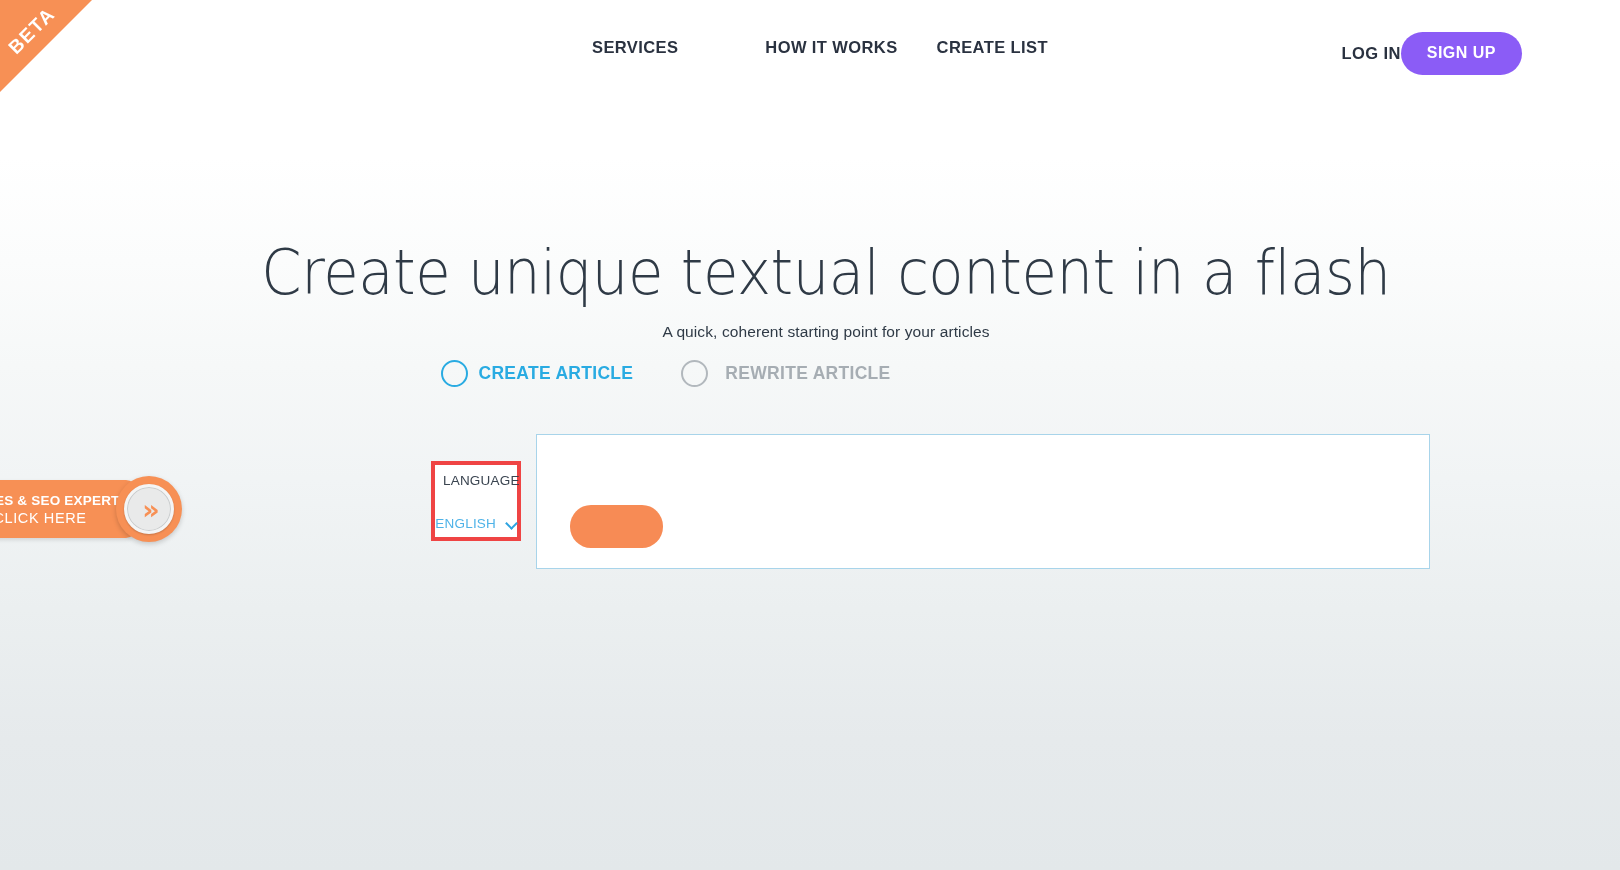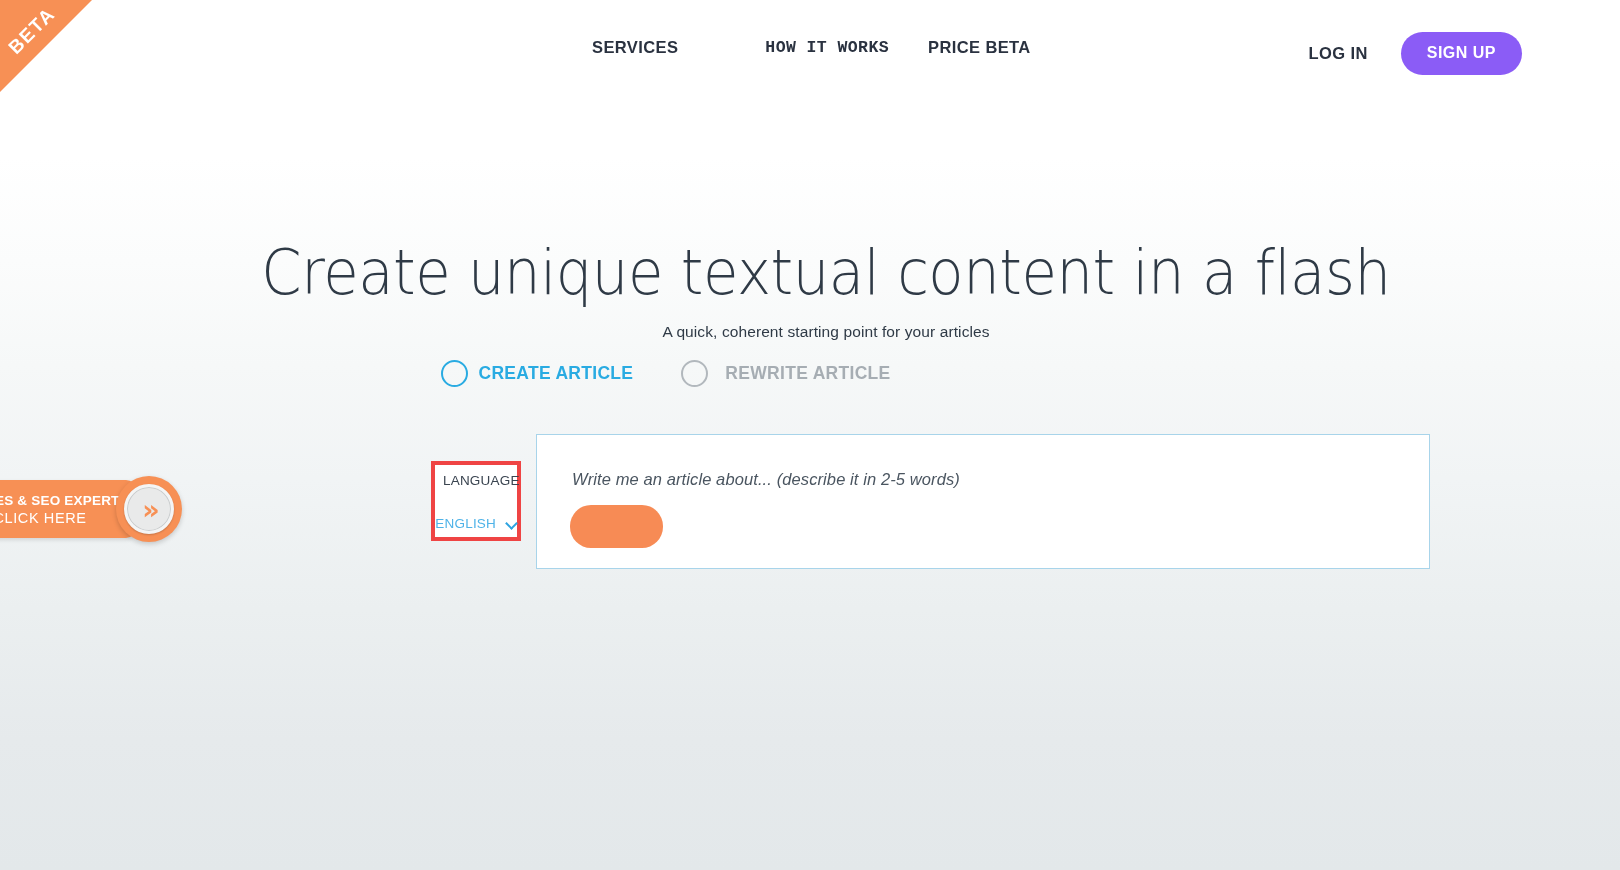--- a/index.html
+++ b/index.html
@@ -80,29 +80,28 @@
   .nav-link {
     color: #2a3240;
     font-size: 16.5px;
     font-weight: bold;
     letter-spacing: 0.4px;
     text-decoration: none;
     white-space: nowrap;
     cursor: pointer;
   }
   .nav-gap-1 { margin-right: 87px; }
-  .nav-gap-2 { margin-right: 39px; font-family: Liberation Mono, monospace; }
+  .nav-gap-2 { margin-right: 39px; }
 
   .nav-right {
     position: absolute;
     right: 98px;
     top: 32px;
     display: flex;
     align-items: center;
-    gap: 33px;
   }
   .login-link {
     color: #2a3240;
     font-size: 16.5px;
     font-weight: bold;
     letter-spacing: 0.4px;
     text-decoration: none;
     cursor: pointer;
     white-space: nowrap;
   }
@@ -348,21 +347,21 @@
 
 <div class="beta-ribbon">
   <div class="tri"></div>
   <div class="beta-text">BETA</div>
 </div>
 
 <nav class="topnav">
   <div class="nav-center">
     <a class="nav-link nav-gap-1">SERVICES</a>
     <a class="nav-link nav-gap-2">HOW IT WORKS</a>
-    <a class="nav-link">PRICE BETA</a>
+    <a class="nav-link">CREATE LIST</a>
   </div>
   <div class="nav-right">
     <a class="login-link">LOG IN</a>
     <button class="signup-btn">SIGN UP</button>
   </div>
 </nav>
 
 <div class="hero">
   <div class="hero-title">Create unique textual content in a flash</div>
   <div class="hero-sub">A quick, coherent starting point for your articles</div>
@@ -381,21 +380,20 @@
 
 <div class="lang-box">
   <div class="lang-title">LANGUAGE</div>
   <div class="lang-select-row">
     <span class="lang-value">ENGLISH</span>
     <span class="chev"></span>
   </div>
 </div>
 
 <div class="prompt-panel">
-  <div class="prompt-placeholder">Write me an article about... (describe it in 2-5 words)</div>
   <button class="go-btn"></button>
 </div>
 
 <div class="promo">
   <div class="promo-tab">
     <div class="promo-line1">GENCIES &amp; SEO EXPERTS</div>
     <div class="promo-line2">CLICK HERE</div>
   </div>
   <div class="promo-circle-outer">
     <div class="promo-circle-inner">

